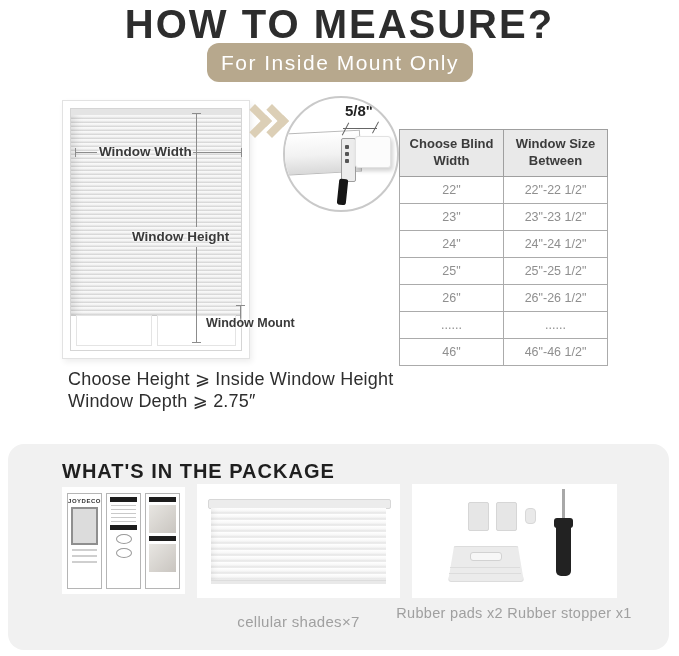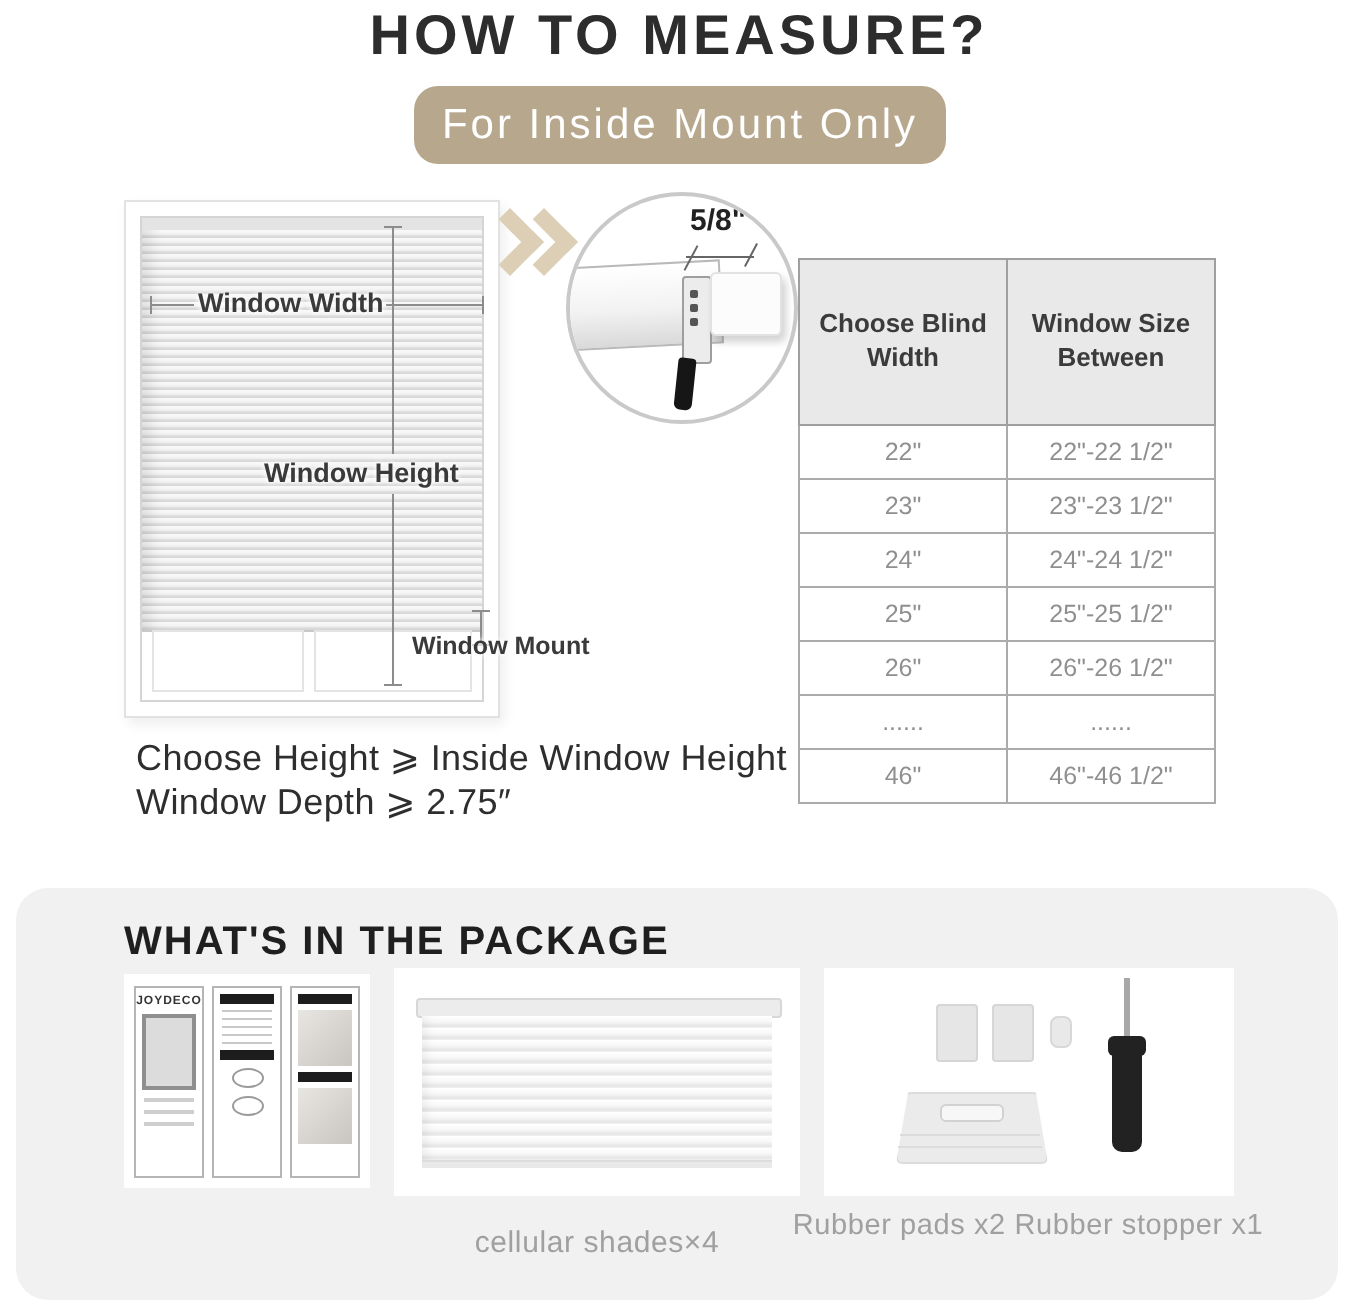--- a/index.html
+++ b/index.html
@@ -1,21 +1,21 @@
 <!DOCTYPE html>
 <html><head>
 <meta charset="utf-8">
 <style>
   html,body{margin:0;padding:0;background:#fff;}
   .canvas{position:relative;width:679px;height:656px;background:#fff;overflow:hidden;
           font-family:"Liberation Sans","DejaVu Sans",sans-serif;}
 
   
   .title{position:absolute;top:2px;left:0;width:679px;text-align:center;
-         font-size:28px;font-weight:800;letter-spacing:2px;color:#2d2d2d;}
+         font-size:40px;font-weight:800;letter-spacing:2px;color:#2d2d2d;}
   .badge{position:absolute;left:207px;top:43px;width:266px;height:39px;border-radius:12px;
          background:#b7a88d;color:#fff;font-size:21px;line-height:40px;text-align:center;
          letter-spacing:1.5px;font-weight:400;}
 
   
   .window{position:absolute;left:62px;top:100px;width:186px;height:257px;background:#fff;
           border:1px solid #e2e2e2;box-shadow:2px 3px 6px rgba(0,0,0,0.07);}
   .win-opening{position:absolute;left:7px;top:7px;right:7px;bottom:7px;border:1px solid #d5d5d5;background:#fff;}
   .headrail{position:absolute;left:0;top:0;right:0;height:6px;background:#e4e4e4;border-bottom:1px solid #cfcfcf;}
   .shade{position:absolute;left:0;top:6px;right:0;height:200px;
@@ -64,21 +64,21 @@
   .rail-cord{position:absolute;left:53px;top:81px;width:9px;height:26px;background:#161616;
              border-radius:2px 2px 3px 3px;transform:rotate(6deg);}
   .dim-label{position:absolute;left:60px;top:4px;font-size:15px;color:#222;font-weight:600;}
   .dim-line{position:absolute;left:58px;top:30px;width:34px;height:1px;background:#666;}
   .dim-t1{position:absolute;left:60px;top:24px;width:1px;height:14px;background:#666;transform:rotate(28deg);}
   .dim-t2{position:absolute;left:90px;top:23px;width:1px;height:13px;background:#666;transform:rotate(28deg);}
 
   
   .size-table{position:absolute;left:399px;top:129px;border-collapse:collapse;background:#fff;}
   .size-table th{width:99px;border:1px solid #9f9f9f;background:#e9e9e9;font-size:13px;font-weight:700;
-                 color:#3b3b3b;padding:24px 2px;line-height:1.3;}
+                 color:#3b3b3b;padding:6px 2px;line-height:1.3;}
   .size-table td{border:1px solid #ababab;height:24px;font-size:12.5px;color:#8f8f8f;text-align:center;}
 
   
   .instructions{position:absolute;left:68px;top:369px;font-size:18px;line-height:21.5px;color:#2e2e2e;
                 letter-spacing:0.2px;}
 
   
   .package{position:absolute;left:8px;top:444px;width:661px;height:206px;background:#f1f1f1;border-radius:16px;}
   .pkg-heading{position:absolute;left:54px;top:16px;font-size:20px;font-weight:700;color:#1f1f1f;
                letter-spacing:1px;text-align:center;}
@@ -262,19 +262,19 @@
       <div class="pad pad2"></div>
       <div class="stopper"></div>
       <div class="sd-shaft"></div>
       <div class="sd-handle"></div>
       <div class="handle-base"></div>
       <div class="handle-slot"></div>
       <div class="handle-seam1"></div>
       <div class="handle-seam2"></div>
     </div>
 
-    <div class="cap cap2">cellular shades×4</div>
+    <div class="cap cap2">cellular shades×7</div>
     <div class="cap cap3">
       <div>Rubber pads x2 Rubber stopper x1</div>
     </div>
   </div>
 
 </div>
 
 </body></html>

